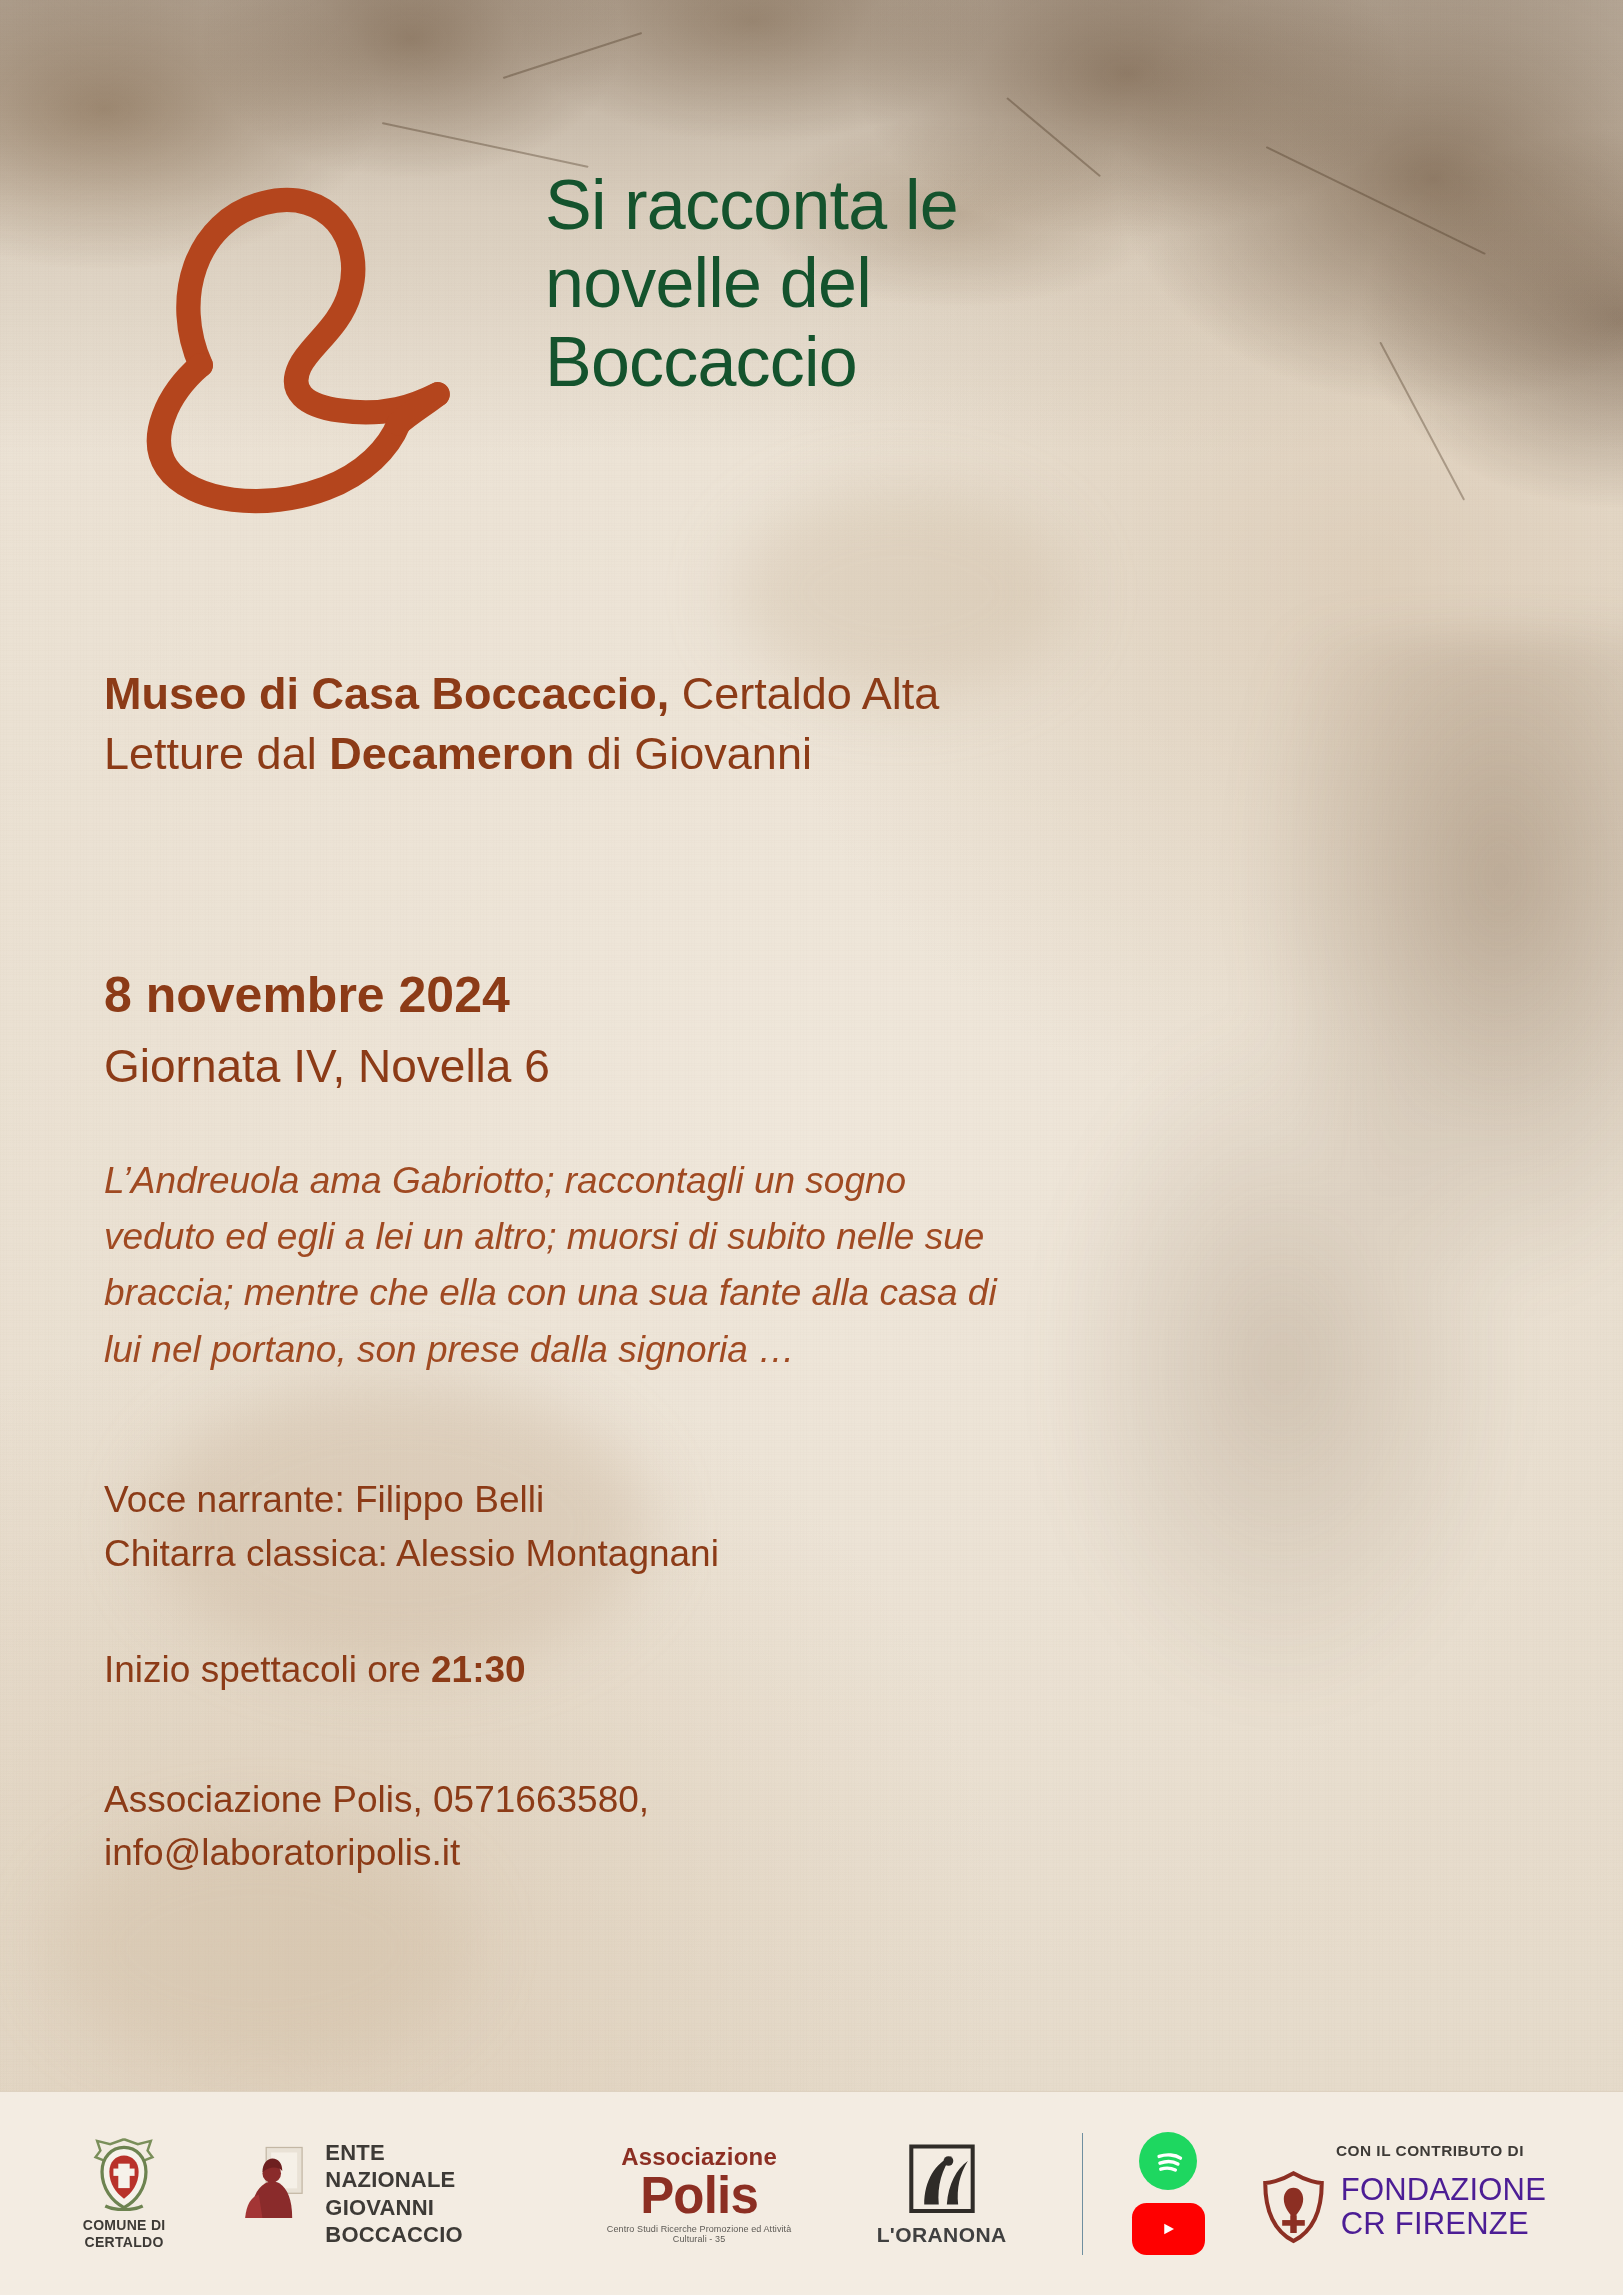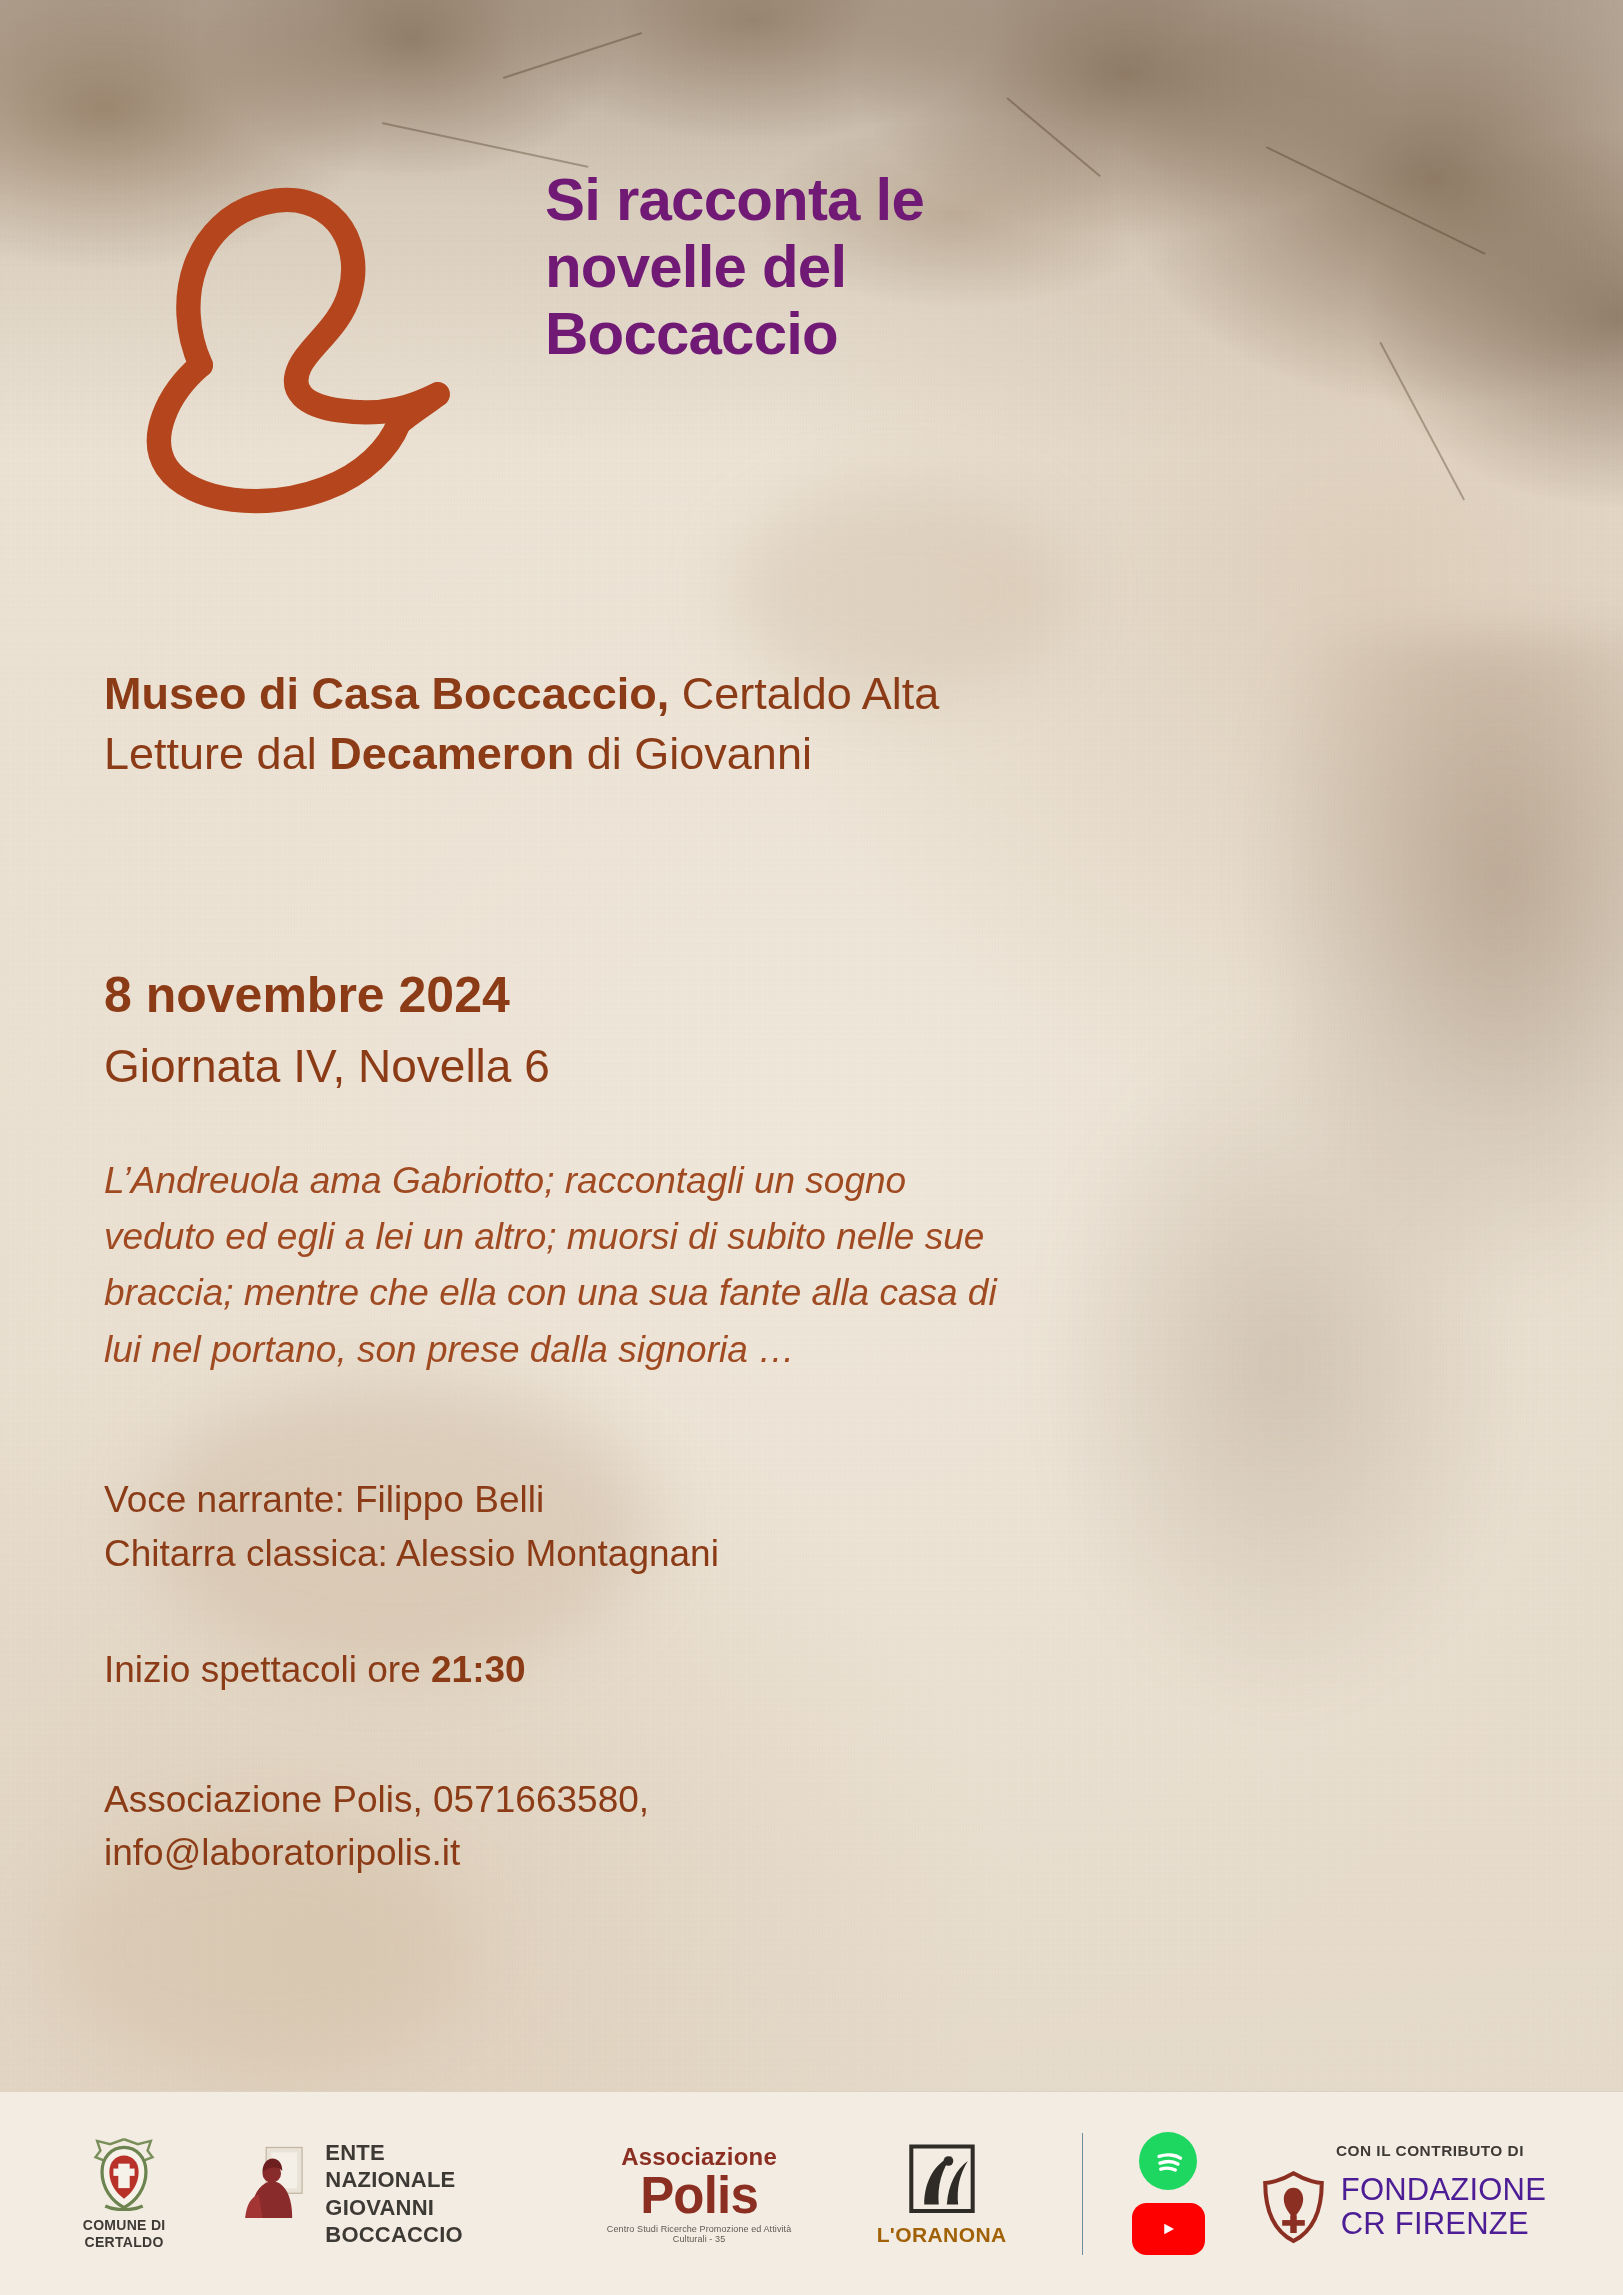--- a/index.html
+++ b/index.html
@@ -106,24 +106,24 @@
     height: 390px;
   }
   .mark svg { width: 100%; height: 100%; display: block; }
 
   
   .title {
     position: absolute;
     left: 545px;
     top: 166px;
     width: 860px;
-    color: #701a75;
-    font-size: 60px;
+    color: #14532d;
+    font-size: 70px;
     line-height: 1.12;
-    font-weight: 700;
+    font-weight: 400;
     letter-spacing: -0.8px;
   }
   .venue {
     position: absolute;
     left: 104px;
     top: 664px;
     width: 1218px;
     color: #8c3b17;
     font-size: 45px;
     line-height: 1.33;
@@ -239,21 +239,21 @@
     letter-spacing: 0.2px;
   }
 
   .polis { margin-left: 89px; text-align: center; }
   .polis .l1 { font-size: 24px; font-weight: 700; color: #8c2f23; letter-spacing: 0.2px; }
   .polis .l2 { font-size: 51px; font-weight: 700; color: #8c2f23; line-height: 0.98; letter-spacing: -0.8px; }
   .polis .l3 { font-size: 9px; color: #5d5a55; margin-top: 4px; letter-spacing: 0.1px; }
 
   .orano { margin-left: 85px; text-align: center; }
   .orano .glyph { width: 84px; height: 75px; margin: 0 auto; }
-  .orano .txt { font-size: 21px; font-weight: 700; color: #a16207; margin-top: 8px; letter-spacing: 0.4px; }
+  .orano .txt { font-size: 21px; font-weight: 700; color: #404040; margin-top: 8px; letter-spacing: 0.4px; }
 
   .divider {
     width: 1.6px;
     height: 122px;
     background: #6f8fa0;
     margin-left: 75px;
   }
 
   .social { margin-left: 49px; display: flex; flex-direction: column; gap: 13px; align-items: center; }
   .badge { width: 58px; height: 58px; border-radius: 50%; display: flex; align-items: center; justify-content: center; }

